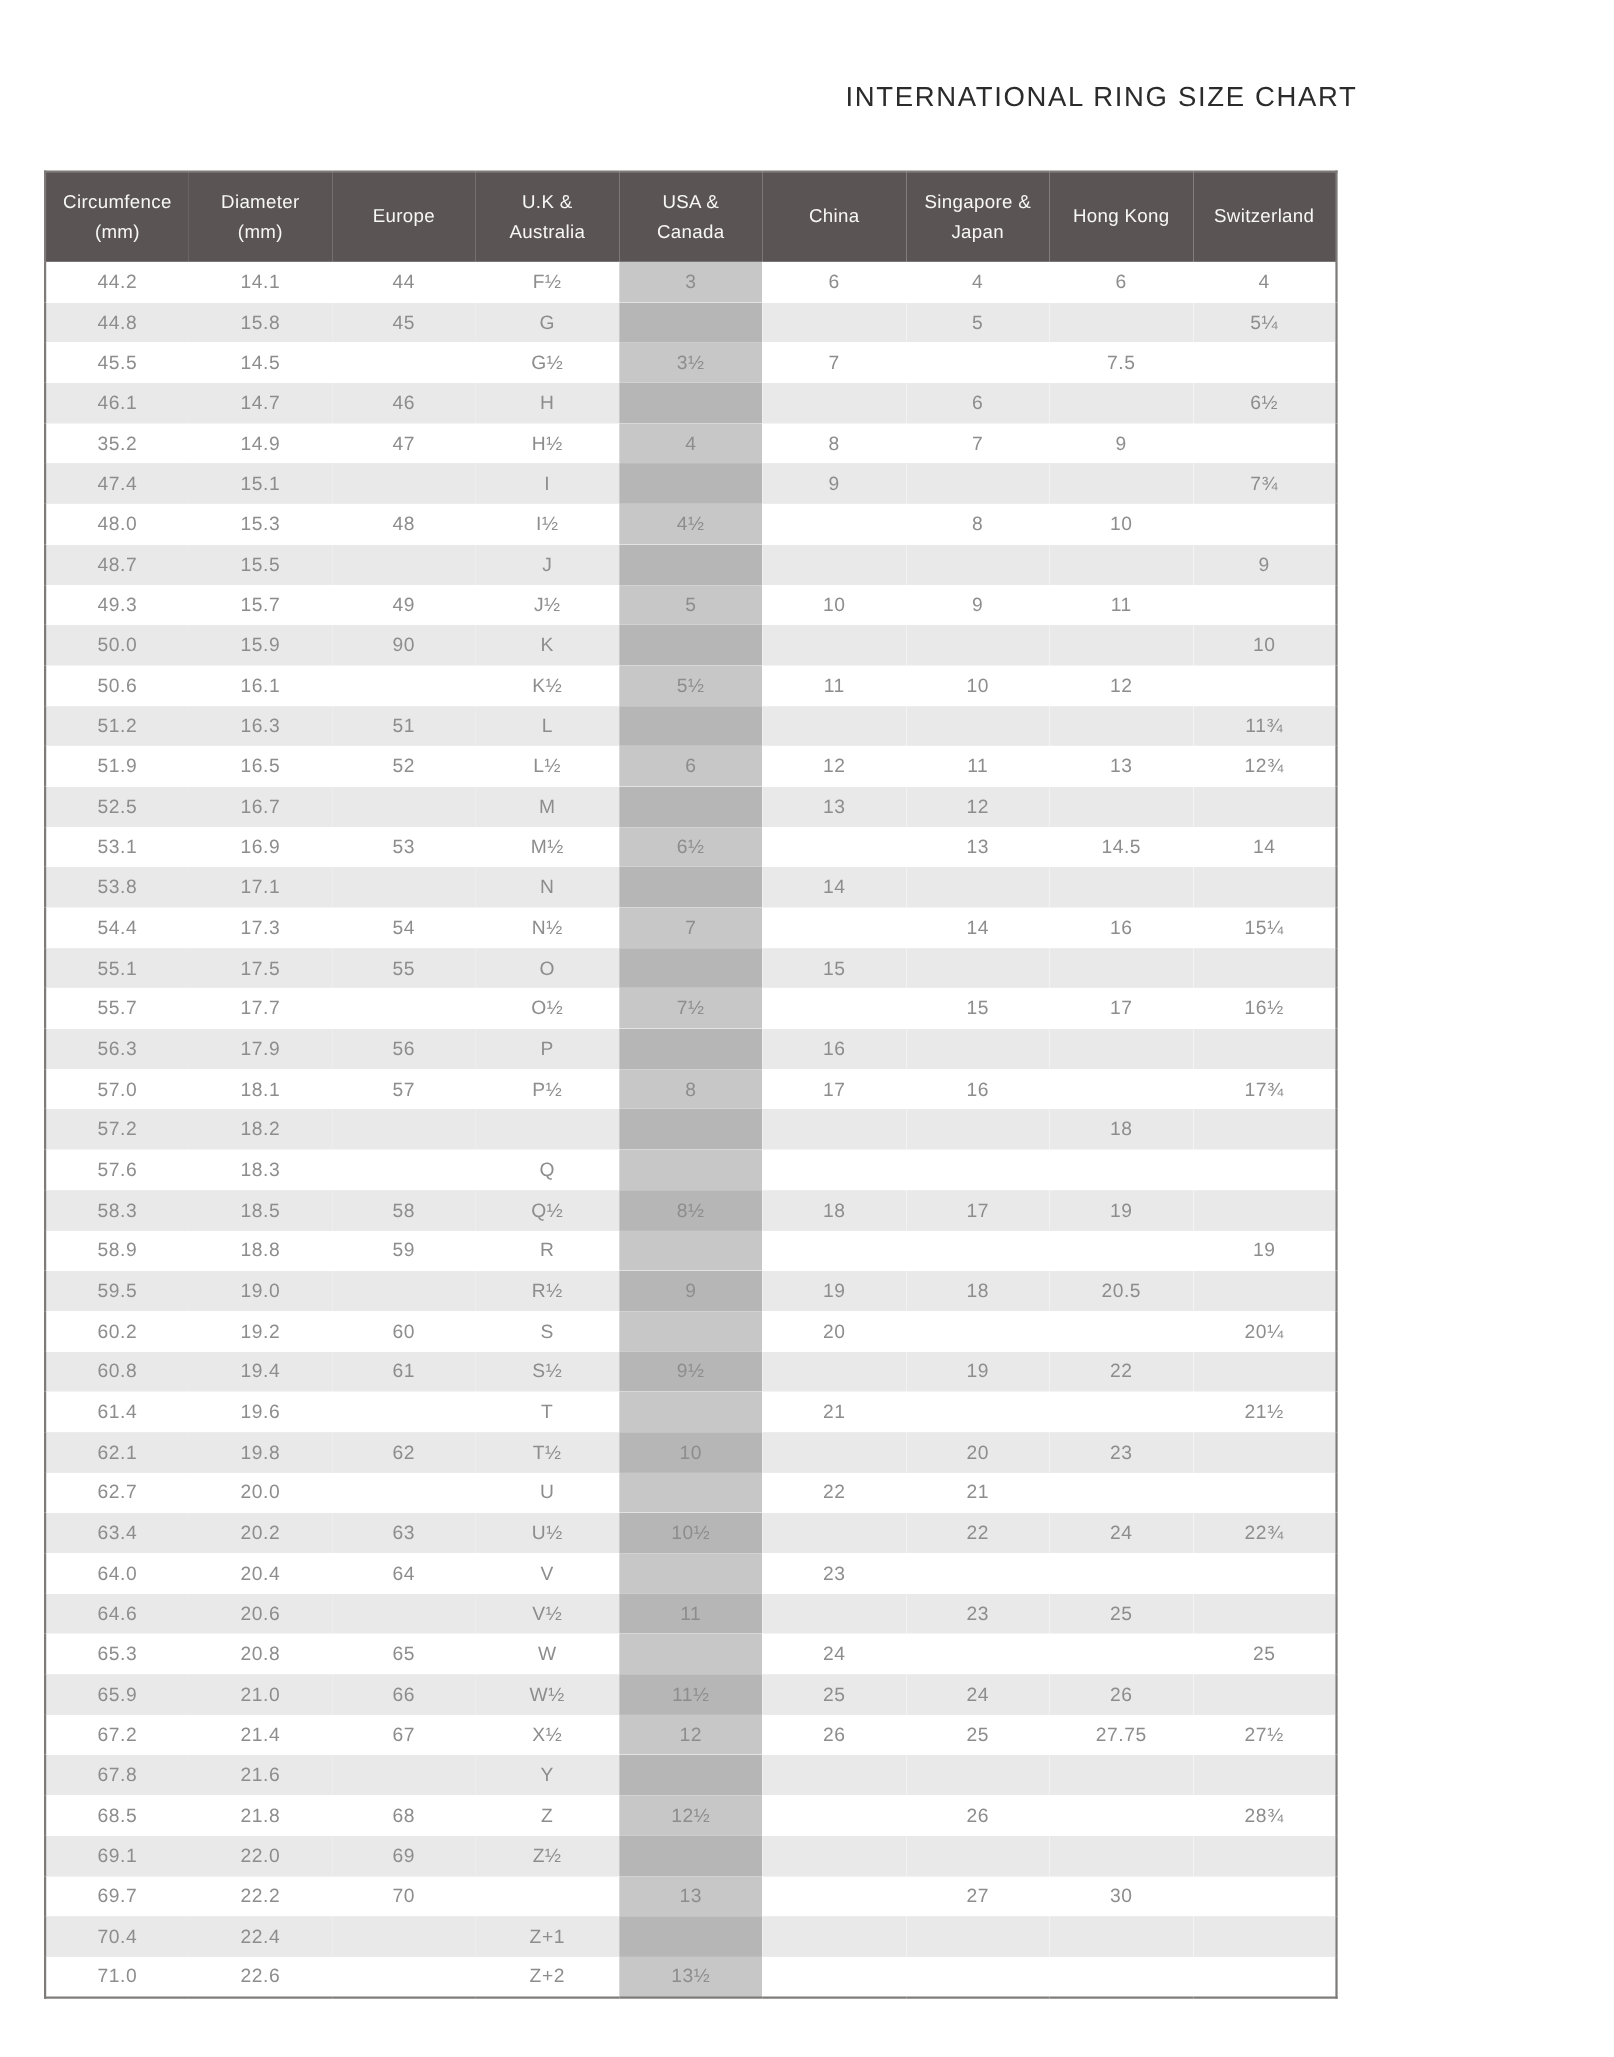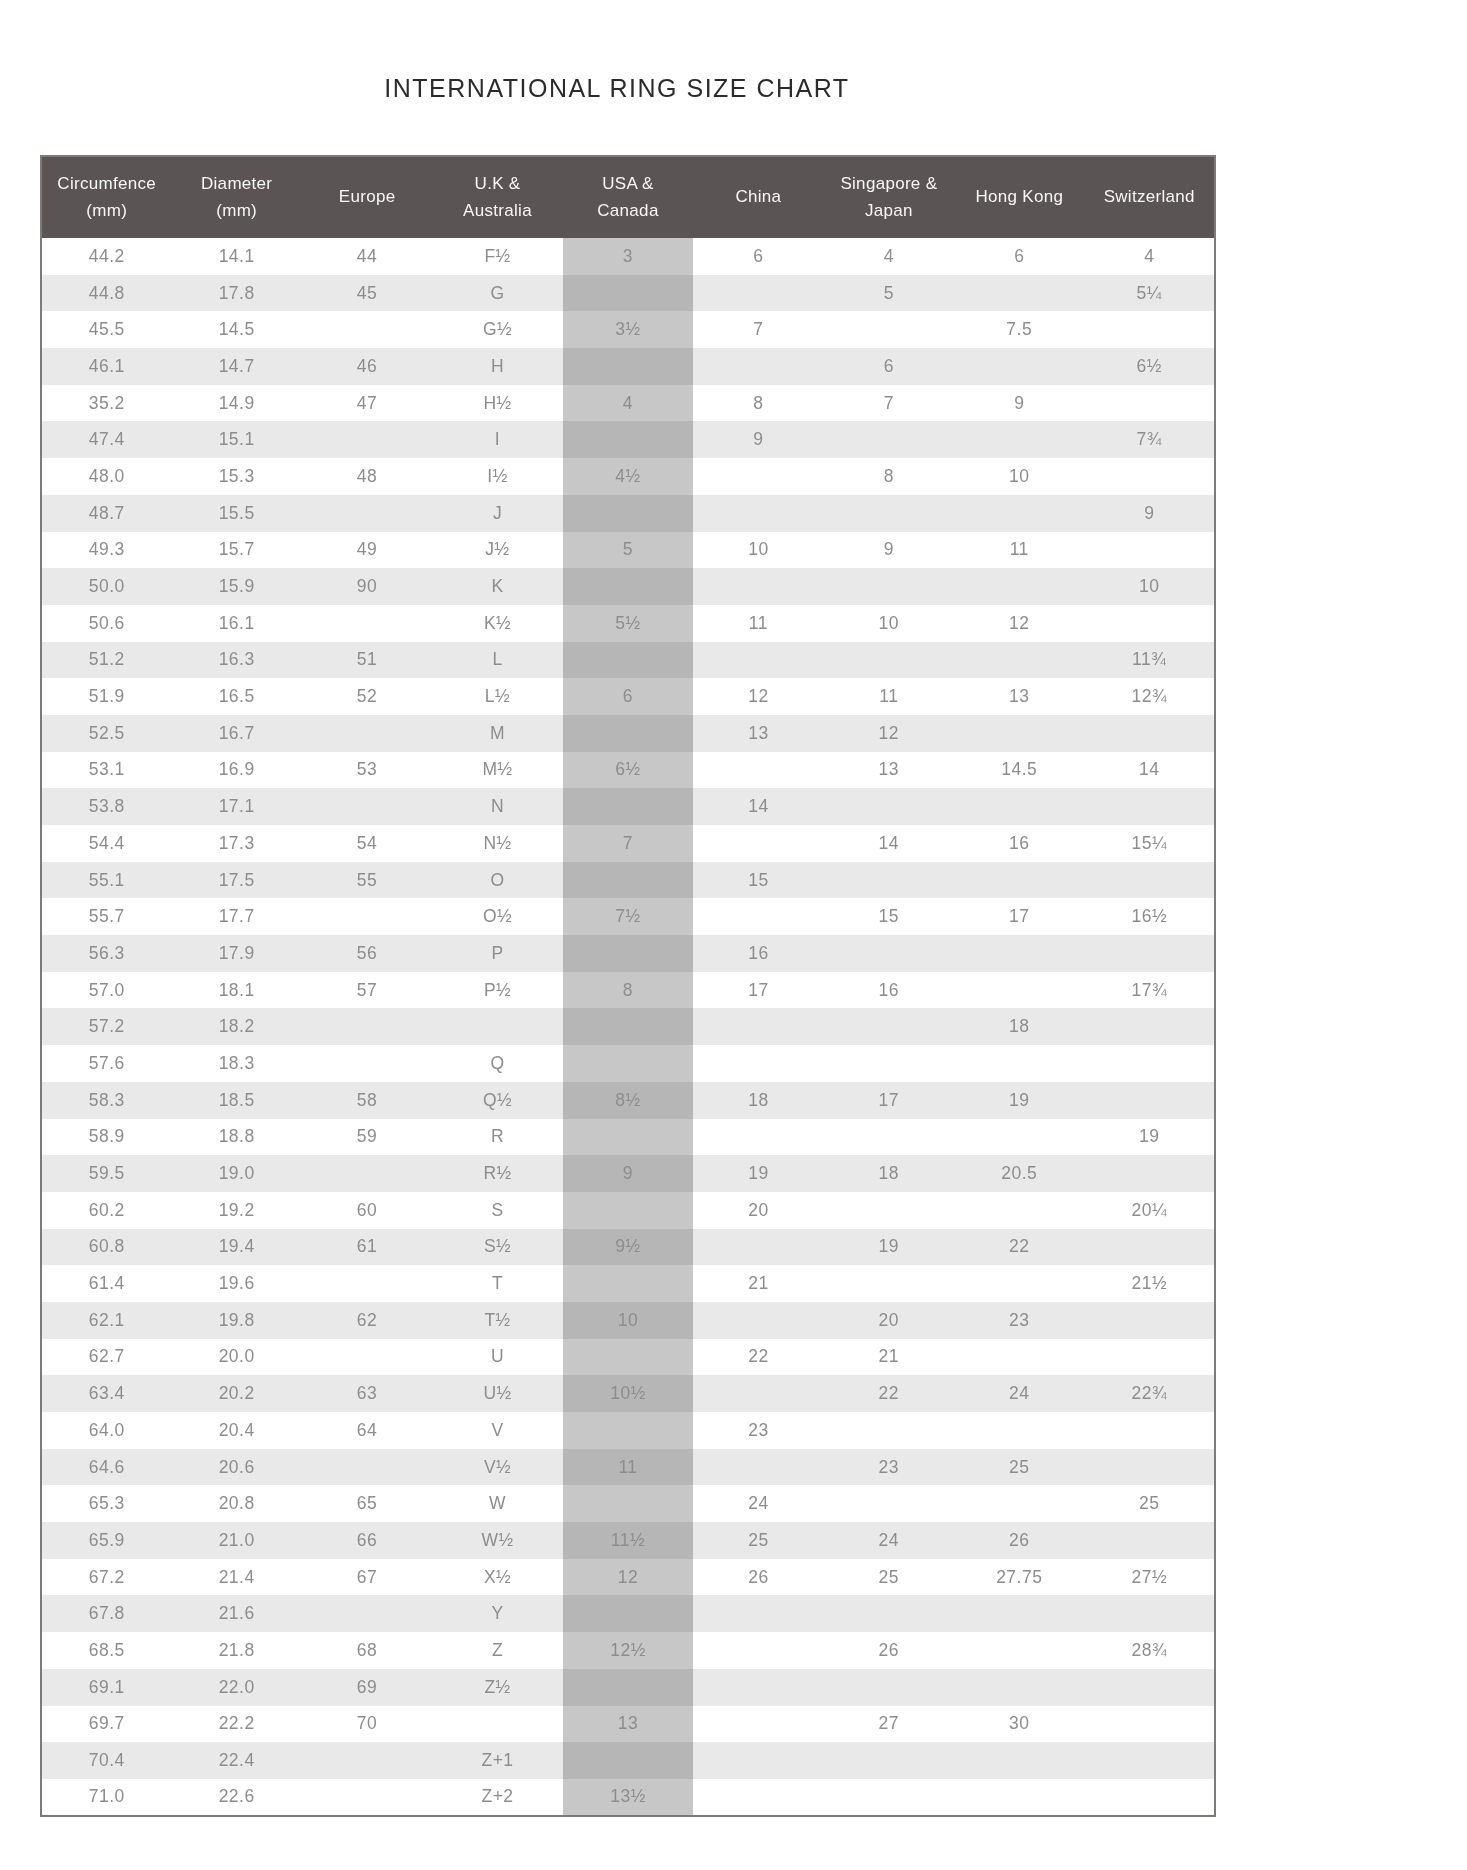--- a/index.html
+++ b/index.html
@@ -12,21 +12,21 @@
     height: 1870px;
     background: #ffffff;
     overflow: hidden;
   }
 
   .title {
     position: absolute;
     top: 74px;
     left: 0;
     width: 1234px;
-    text-align: center;
+    text-align: right;
     font-size: 25px;
     font-weight: 400;
     letter-spacing: 1.5px;
     color: var(--title-text, #2b2b2b);
     white-space: nowrap;
   }
 
   table.ring-table {
     position: absolute;
     left: 40px;
@@ -91,21 +91,21 @@
           <td>44</td>
           <td>F½</td>
           <td class="band">3</td>
           <td>6</td>
           <td>4</td>
           <td>6</td>
           <td>4</td>
         </tr>
         <tr>
           <td>44.8</td>
-          <td>17.8</td>
+          <td>15.8</td>
           <td>45</td>
           <td>G</td>
           <td class="band"></td>
           <td></td>
           <td>5</td>
           <td></td>
           <td>5¼</td>
         </tr>
         <tr>
           <td>45.5</td>

